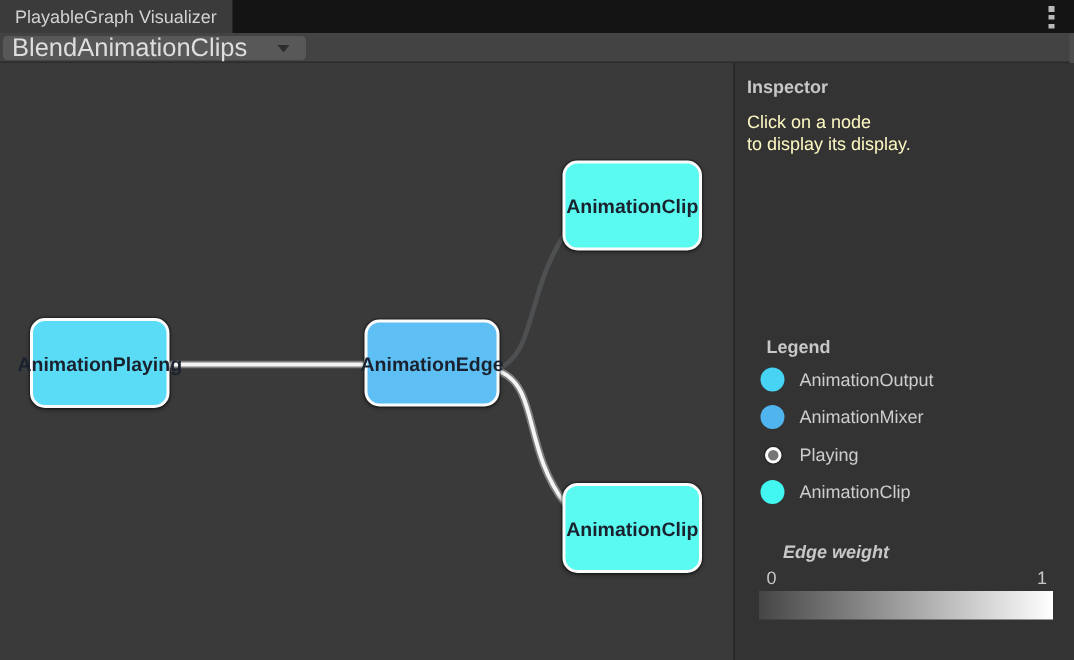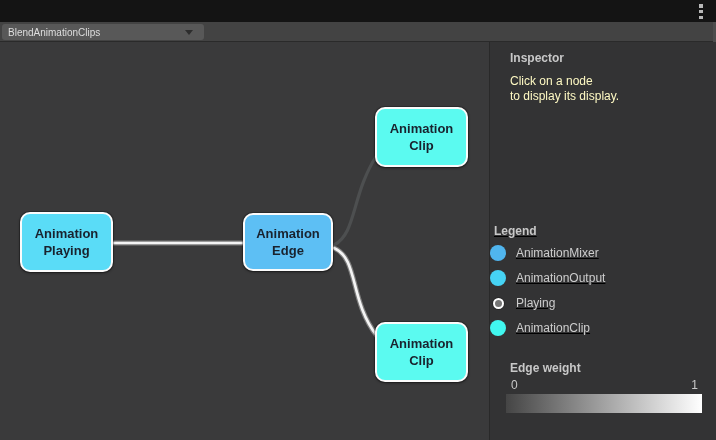--- a/index.html
+++ b/index.html
@@ -13,71 +13,74 @@
          display:flex; align-items:center; color:#d2d2d2; font-size:12px; white-space:nowrap; }
   .kebab { position:absolute; right:12px; top:4px; width:6px; height:15px; display:flex;
            flex-direction:column; justify-content:space-between; align-items:center; cursor:pointer; }
   .kebab i { width:3.5px; height:3.5px; background:#b9b9b9; display:block; }
 
   
   .toolbar { position:absolute; left:0; top:22px; width:716px; height:20px; background:#434343;
              border-bottom:1px solid #2a2a2a; }
   .toolbar .right-edge { position:absolute; right:0; top:0; width:3px; height:20px; background:#4d4d4d; }
   .dropdown { position:absolute; left:2px; top:2px; width:202px; height:16px; background:#585858;
-              border-radius:3px; display:flex; align-items:center; color:#dedede; font-size:10px;
+              border-radius:3px; display:flex; align-items:center; color:#dedede; font-size:17px;
               padding:0 6px; cursor:pointer; }
   .dropdown .caret { position:absolute; right:11px; top:6px; width:0; height:0;
                      border-left:4.5px solid transparent; border-right:4.5px solid transparent;
                      border-top:5px solid #2d2d2d; }
 
   
   .content { position:absolute; left:0; top:42px; width:716px; height:398px; }
   .graph { position:absolute; left:0; top:0; width:489px; height:398px; background:#3a3a3b; }
   .panel { position:absolute; left:489px; top:0; width:227px; height:398px; background:#333334;
            border-left:1px solid #292929; }
 
   
   .edges { position:absolute; left:0; top:0; width:489px; height:398px; pointer-events:none; }
   .node { position:absolute; border:2.5px solid #fbfbfb; border-radius:10px;
-          display:flex; flex-direction:column; align-items:center; justify-content:center;
+          display:flex; flex-direction:row; align-items:center; justify-content:center;
           color:#19222e; font-size:13px; font-weight:600; line-height:17px; text-align:center;
           box-shadow:0 1px 3px rgba(0,0,0,.45), 0 0 0 1px rgba(0,0,0,.22); cursor:pointer; }
   .node-output { left:20px;  top:170px; width:93px; height:60px; }
   .node-mixer  { left:243px; top:171px; width:90px; height:58px; }
   .node-clip1  { left:375px; top:65px;  width:93px; height:60px; }
   .node-clip2  { left:375px; top:280px; width:93px; height:60px; }
 
   
   .p-title { font-size:12px; font-weight:bold; color:#c8c8c8; }
   .p-text  { font-size:12px; color:#fef9c3; line-height:15px; }
-  .inspector-sec { position:absolute; left:20px; top:9px; }
+  .inspector-sec { position:absolute; left:8px; top:9px; }
   .inspector-sec .hint { margin-top:9px; }
 
-  .legend-sec { position:absolute; left:0; top:182px;text-decoration:underline; }
+  .legend-sec { position:absolute; left:17px; top:182px; }
   .legend-sec .p-title { margin-left:4px; }
   .legend-rows { margin-top:7px; display:flex; flex-direction:column; gap:9px; }
   .legend-row { display:flex; align-items:center; height:16px; }
   .legend-dot { width:16px; height:16px; border-radius:50%; flex:none; }
   .legend-dot.ringed { width:11px; height:11px; border:2.5px solid #ffffff; box-shadow:0 0 0 1px rgba(0,0,0,.2); }
   .legend-row.ringed-row .legend-dot-wrap { width:16px; height:16px; display:flex; align-items:center; justify-content:center; }
   .legend-label { margin-left:10px; font-size:12px; color:#cdcdcd; }
 
   .weight-sec { position:absolute; left:16px; top:319px; width:196px; }
-  .weight-sec .p-title { margin-left:4px; }
+  .weight-sec .p-title { margin-left:16px;font-style:italic; }
   .weight-scale { margin-top:3px; display:flex; justify-content:space-between;
                   font-size:12px; color:#c8c8c8; padding:0 4px 0 5px; }
   .weight-bar { margin-top:2px; width:196px; height:19px;
                 background:linear-gradient(to right, #454545, #ffffff); }
 </style>
 </head>
 <body>
 
 <div class="window">
 
   <div class="tabbar">
+    <div class="tab">
+      <span>PlayableGraph Visualizer</span>
+    </div>
     <div class="kebab">
         <i></i>
         <i></i>
         <i></i>
       </div>
   </div>
 
   <div class="toolbar">
     <div class="dropdown">
       <span>BlendAnimationClips</span>
@@ -125,26 +128,26 @@
         <div class="hint">
           <div class="p-text">Click on a node</div>
           <div class="p-text">to display its display.</div>
         </div>
       </div>
 
       <div class="legend-sec">
         <div class="p-title">Legend</div>
         <div class="legend-rows">
           <div class="legend-row">
+            <span class="legend-dot" style="background: rgb(70, 211, 244);"></span>
+            <span class="legend-label">AnimationOutput</span>
+          </div>
+          <div class="legend-row">
             <span class="legend-dot" style="background: rgb(80, 181, 238);"></span>
             <span class="legend-label">AnimationMixer</span>
-          </div>
-          <div class="legend-row">
-            <span class="legend-dot" style="background: rgb(70, 211, 244);"></span>
-            <span class="legend-label">AnimationOutput</span>
           </div>
           <div class="legend-row ringed-row">
             <span class="legend-dot-wrap">
               <span class="legend-dot ringed" style="background: rgb(118, 118, 118);"></span>
             </span>
             <span class="legend-label">Playing</span>
           </div>
           <div class="legend-row">
             <span class="legend-dot" style="background: rgb(65, 247, 239);"></span>
             <span class="legend-label">AnimationClip</span>

